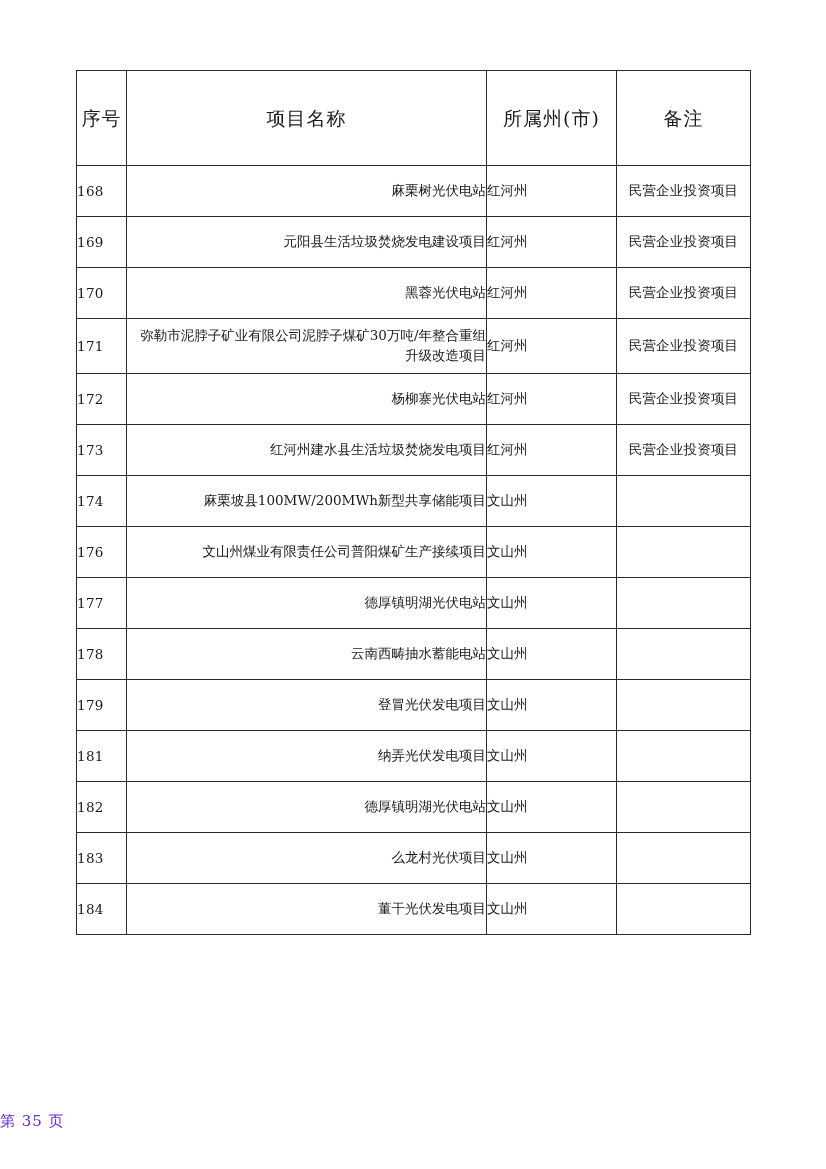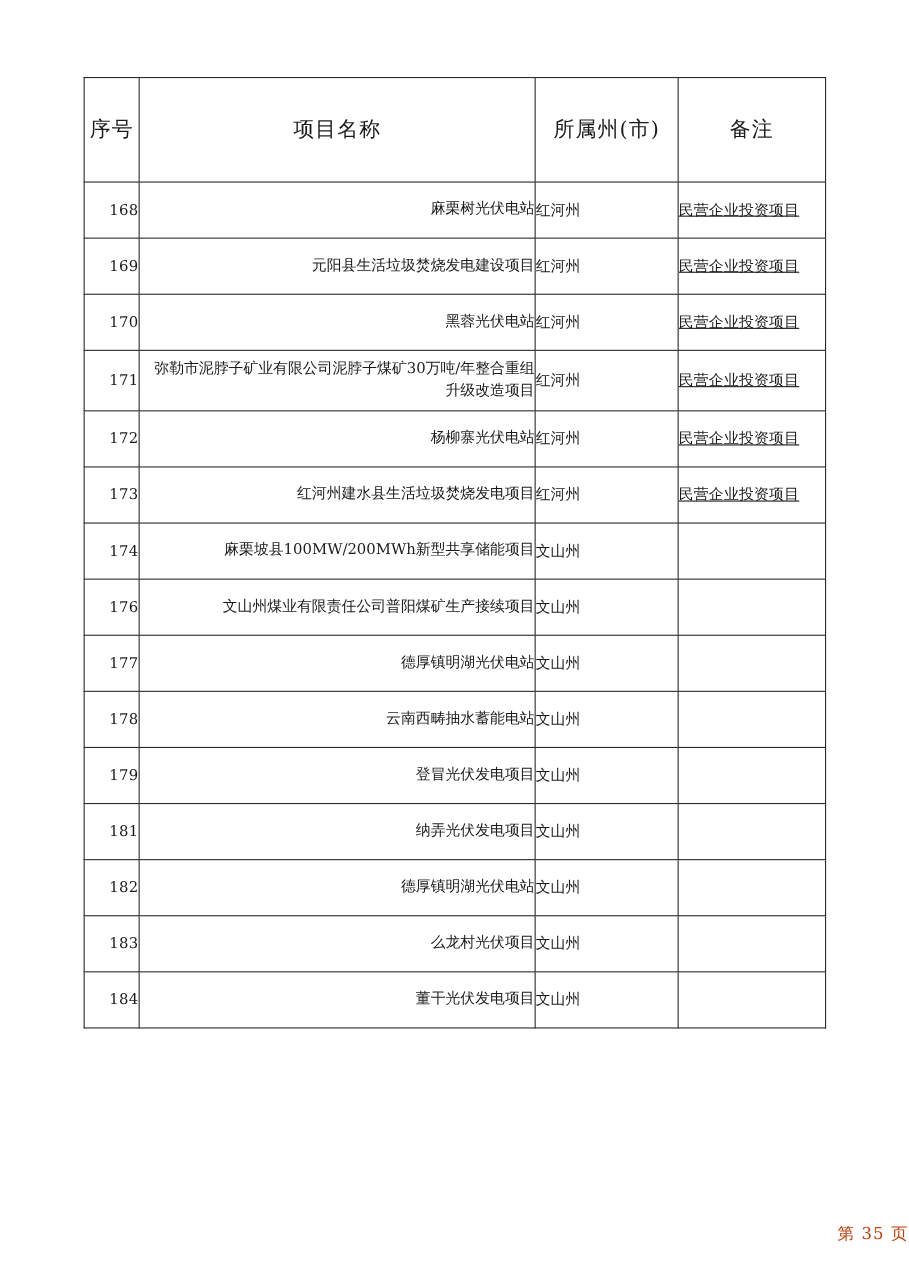--- a/index.html
+++ b/index.html
@@ -60,51 +60,50 @@
 
   
   tr.body-row td {
     height: 50px;
     font-size: 13.5px;
   }
   tr.body-row.tall td {
     height: 54px;
   }
   td.seq {
-    text-align: right;
+    text-align: left;
     font-size: 13.5px;
     letter-spacing: 0.3px;
   }
   td.name {
     text-align: right;
     padding-left: 6px;
     padding-right: 6px;
     line-height: 1.45;
   }
   td.pref {
     text-align: left;
   }
   td.note {
-    text-align: left;
+    text-align: center;
     letter-spacing: 0.2px;
-    text-decoration: underline;
   }
   .cell-text {
     display: block;
   }
   .footer {
     position: absolute;
     left: 0;
     top: 1112px;
     width: 826px;
-    text-align: right;
+    text-align: left;
     font-size: 15px;
     letter-spacing: 1px;
     font-family: "DejaVu Serif", "Liberation Serif", serif;
-    color: #c2410c;
+    color: #6d28d9;
   }
 </style>
 </head>
 <body>
 
 <div class="page">
 
   <div class="table-wrap">
     <table class="doc-table">
       <colgroup>

